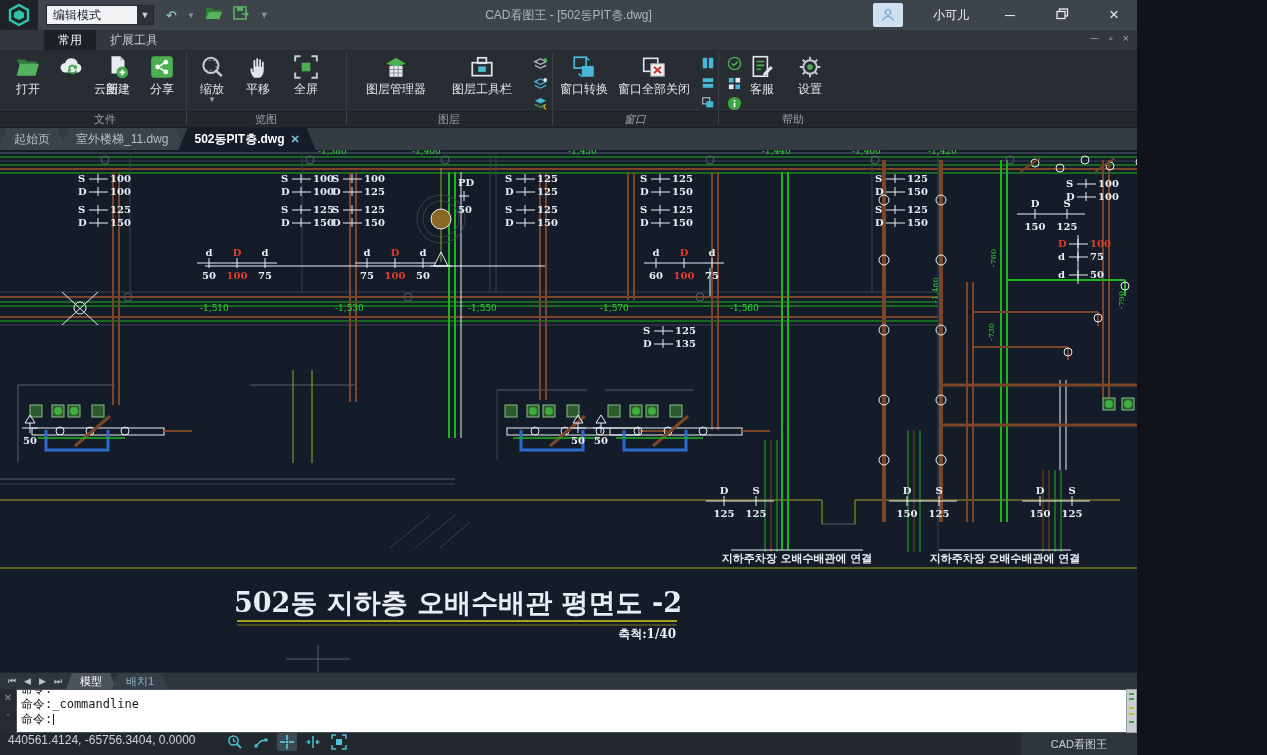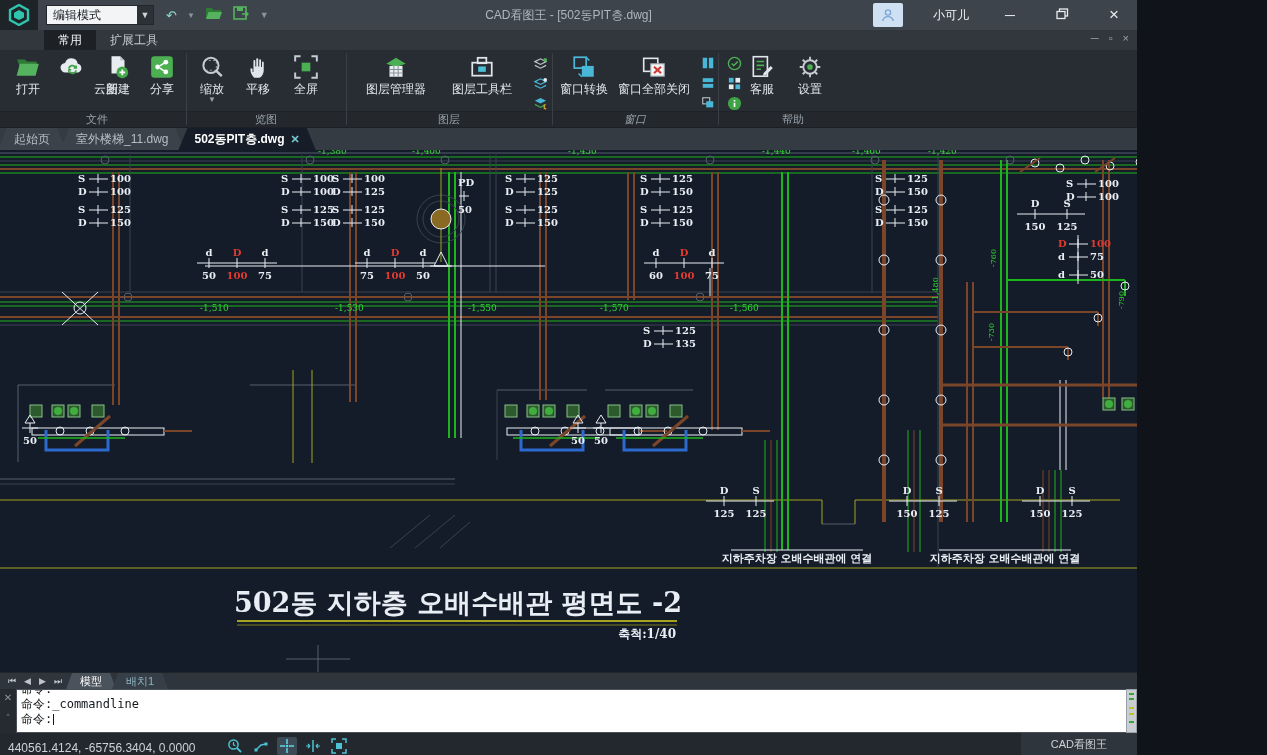--- a/index.html
+++ b/index.html
@@ -59,21 +59,21 @@
   .cmdstrip{width:16px;background:#262b31;display:flex;flex-direction:column;align-items:center;padding-top:3px;gap:6px;
       color:#8a949d;font-size:10px}
   .cmdbody{flex:1;background:#ffffff;color:#14181d;font-family:"DejaVu Sans Mono",monospace;font-size:12px;
       overflow:hidden;border:1px solid #4a5058;border-right:none;padding-left:4px}
   .cmdline-row{height:15px;line-height:15px;white-space:pre}
   .cmdline-row.clip{margin-top:-8px}
   .cursor{display:inline-block;width:1px;height:11px;background:#14181d;vertical-align:middle;margin-left:1px}
   .cmdscroll{width:11px;background:#c9ced3;border:1px solid #9aa1a8;position:relative}
   .cmdscroll i{position:absolute;left:2px;right:2px;height:2px}
   
-  .statusbar{height:22px;background:#23282e;display:flex;align-items:flex-end;font-size:12px;color:#ccd2d7}
+  .statusbar{height:22px;background:#23282e;display:flex;align-items:flex-start;font-size:12px;color:#ccd2d7}
   .coords{padding-left:8px;width:225px}
   .sics{display:flex;align-items:center;gap:6px}
   .sic{width:20px;height:18px;display:flex;align-items:center;justify-content:center}
   .sic.hl{background:#3c4a55;border-radius:2px}
   .sbrand{margin-left:auto;background:#2f353c;height:100%;display:flex;align-items:center;
       padding:0 30px;font-size:11px;color:#ccd2d7}
 </style>
 </head>
 <body>
 
@@ -175,21 +175,21 @@
           <svg width="26" height="26" viewBox="0 0 24 24">
             <rect x="2" y="2" width="20" height="20" rx="3" fill="#4cb052"></rect>
             <circle cx="15.5" cy="7.5" r="2.2" fill="#fff"></circle>
             <circle cx="8" cy="12" r="2.2" fill="#fff"></circle>
             <circle cx="15.5" cy="16.5" r="2.2" fill="#fff"></circle>
             <path d="M10 11l4-2.6M10 13l4 2.6" stroke="#fff" stroke-width="1.4"></path>
           </svg>
         </div>
         <div class="rlb">分享</div>
       </div>
-      <div class="glabel" style="left: 4px; width: 186px;">文件</div>
+      <div class="glabel" style="left: 12px; width: 186px;">文件</div>
       <div class="rsep" style="left: 186px;"></div>
       <div class="rbtn" style="left: 166px;">
         <div class="ric">
           <svg width="26" height="26" viewBox="0 0 24 24">
             <rect x="5" y="6" width="11" height="9" fill="none" stroke="#8a939c" stroke-dasharray="2 2"></rect>
             <circle cx="11" cy="10.5" r="7" fill="none" stroke="#c6ccd3" stroke-width="1.8"></circle>
             <path d="M16 15.5l5 5" stroke="#c6ccd3" stroke-width="2.2"></path>
           </svg>
         </div>
         <div class="rlb">缩放</div>

